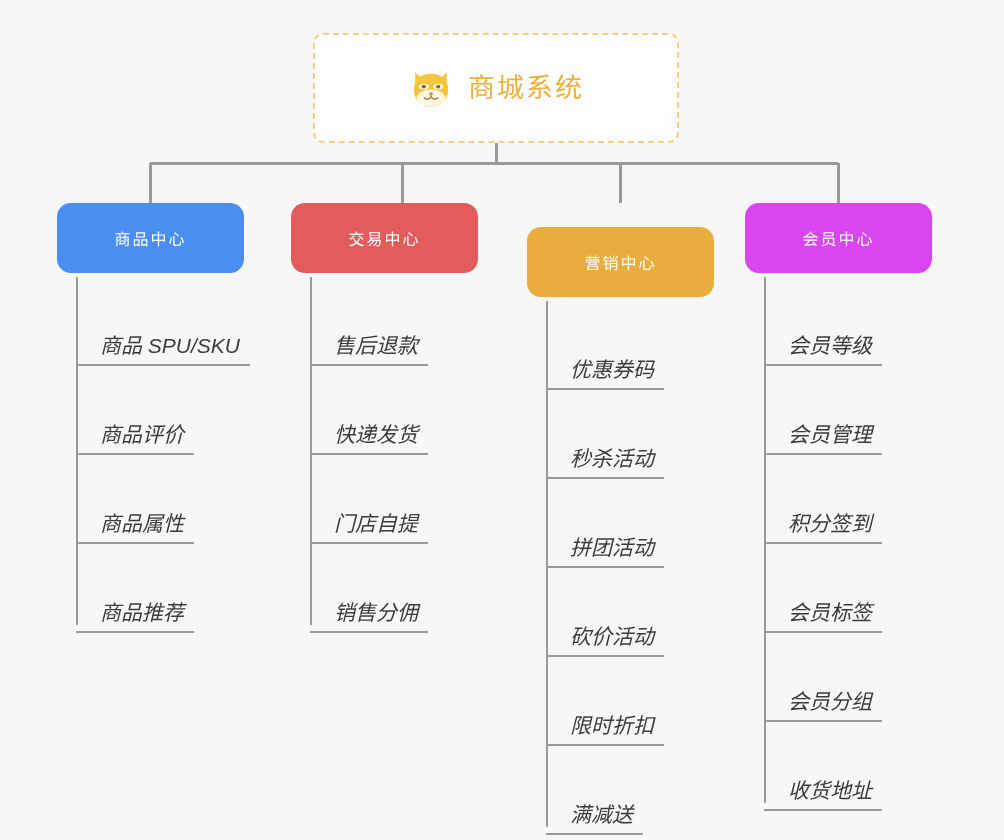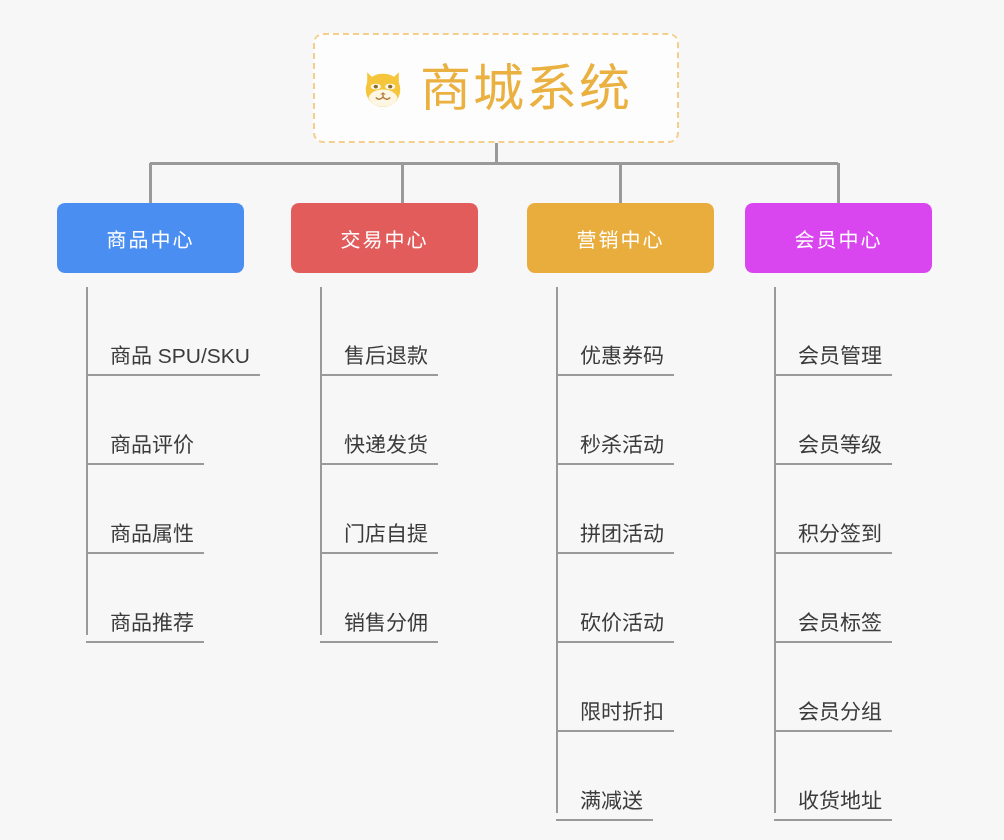--- a/index.html
+++ b/index.html
@@ -32,21 +32,21 @@
     background: #fdfdfd;
     border: 2px dashed #f3c濃;
     border: 2px dashed #f5cf8a;
     border-radius: 10px;
     display: flex;
     align-items: center;
     justify-content: center;
     gap: 14px;
   }
   .root-label {
-    font-size: 51px;
+    font-size: 27px;
     color: #eab040;
     letter-spacing: 2px;
     line-height: 1;
   }
   .shiba-icon {
     width: 46px;
     height: 46px;
     flex: none;
     display: block;
   }
@@ -62,33 +62,34 @@
   }
 
   
   .column {
     position: absolute;
     top: 203px;
   }
   .cat-header {
     box-sizing: border-box;
     height: 70px;
-    border-radius: 8px;
+    border-radius: 14px;
     display: flex;
     align-items: center;
     justify-content: center;
     color: #ffffff;
-    font-size: 20px;
+    font-size: 16px;
     letter-spacing: 2px;
   }
   .leaf-list {
     position: relative;
-    margin: 14px;
+    margin: 4px;
     padding: 0;
     list-style: none;
+    font-style: italic;
   }
   .leaf-item {
     position: relative;
     height: 89px;
     display: flex;
     align-items: flex-end;
     padding-left: 34px;
     box-sizing: border-box;
   }
   .leaf-text {
@@ -189,21 +190,21 @@
       <li class="leaf-item">
           <span class="leaf-text">门店自提</span>
         </li>
       <li class="leaf-item">
           <span class="leaf-text">销售分佣</span>
         </li>
     </ul>
   </div>
 
   <div class="column" style="left:527px; width:187px;">
-    <div class="cat-header" style="background:#e8ad3c;">
+    <div class="cat-header" style="background:#e8ad3c;margin-top:24px;">
       <span>营销中心</span>
     </div>
     <ul class="leaf-list">
       <li class="leaf-item">
           <span class="leaf-text">优惠券码</span>
         </li>
       <li class="leaf-item">
           <span class="leaf-text">秒杀活动</span>
         </li>
       <li class="leaf-item">
@@ -220,26 +221,26 @@
         </li>
     </ul>
   </div>
 
   <div class="column" style="left:745px; width:187px;">
     <div class="cat-header" style="background:#d946ef;">
       <span>会员中心</span>
     </div>
     <ul class="leaf-list">
       <li class="leaf-item">
+          <span class="leaf-text">会员等级</span>
+        </li>
+      <li class="leaf-item">
           <span class="leaf-text">会员管理</span>
         </li>
       <li class="leaf-item">
-          <span class="leaf-text">会员等级</span>
-        </li>
-      <li class="leaf-item">
           <span class="leaf-text">积分签到</span>
         </li>
       <li class="leaf-item">
           <span class="leaf-text">会员标签</span>
         </li>
       <li class="leaf-item">
           <span class="leaf-text">会员分组</span>
         </li>
       <li class="leaf-item">
           <span class="leaf-text">收货地址</span>

